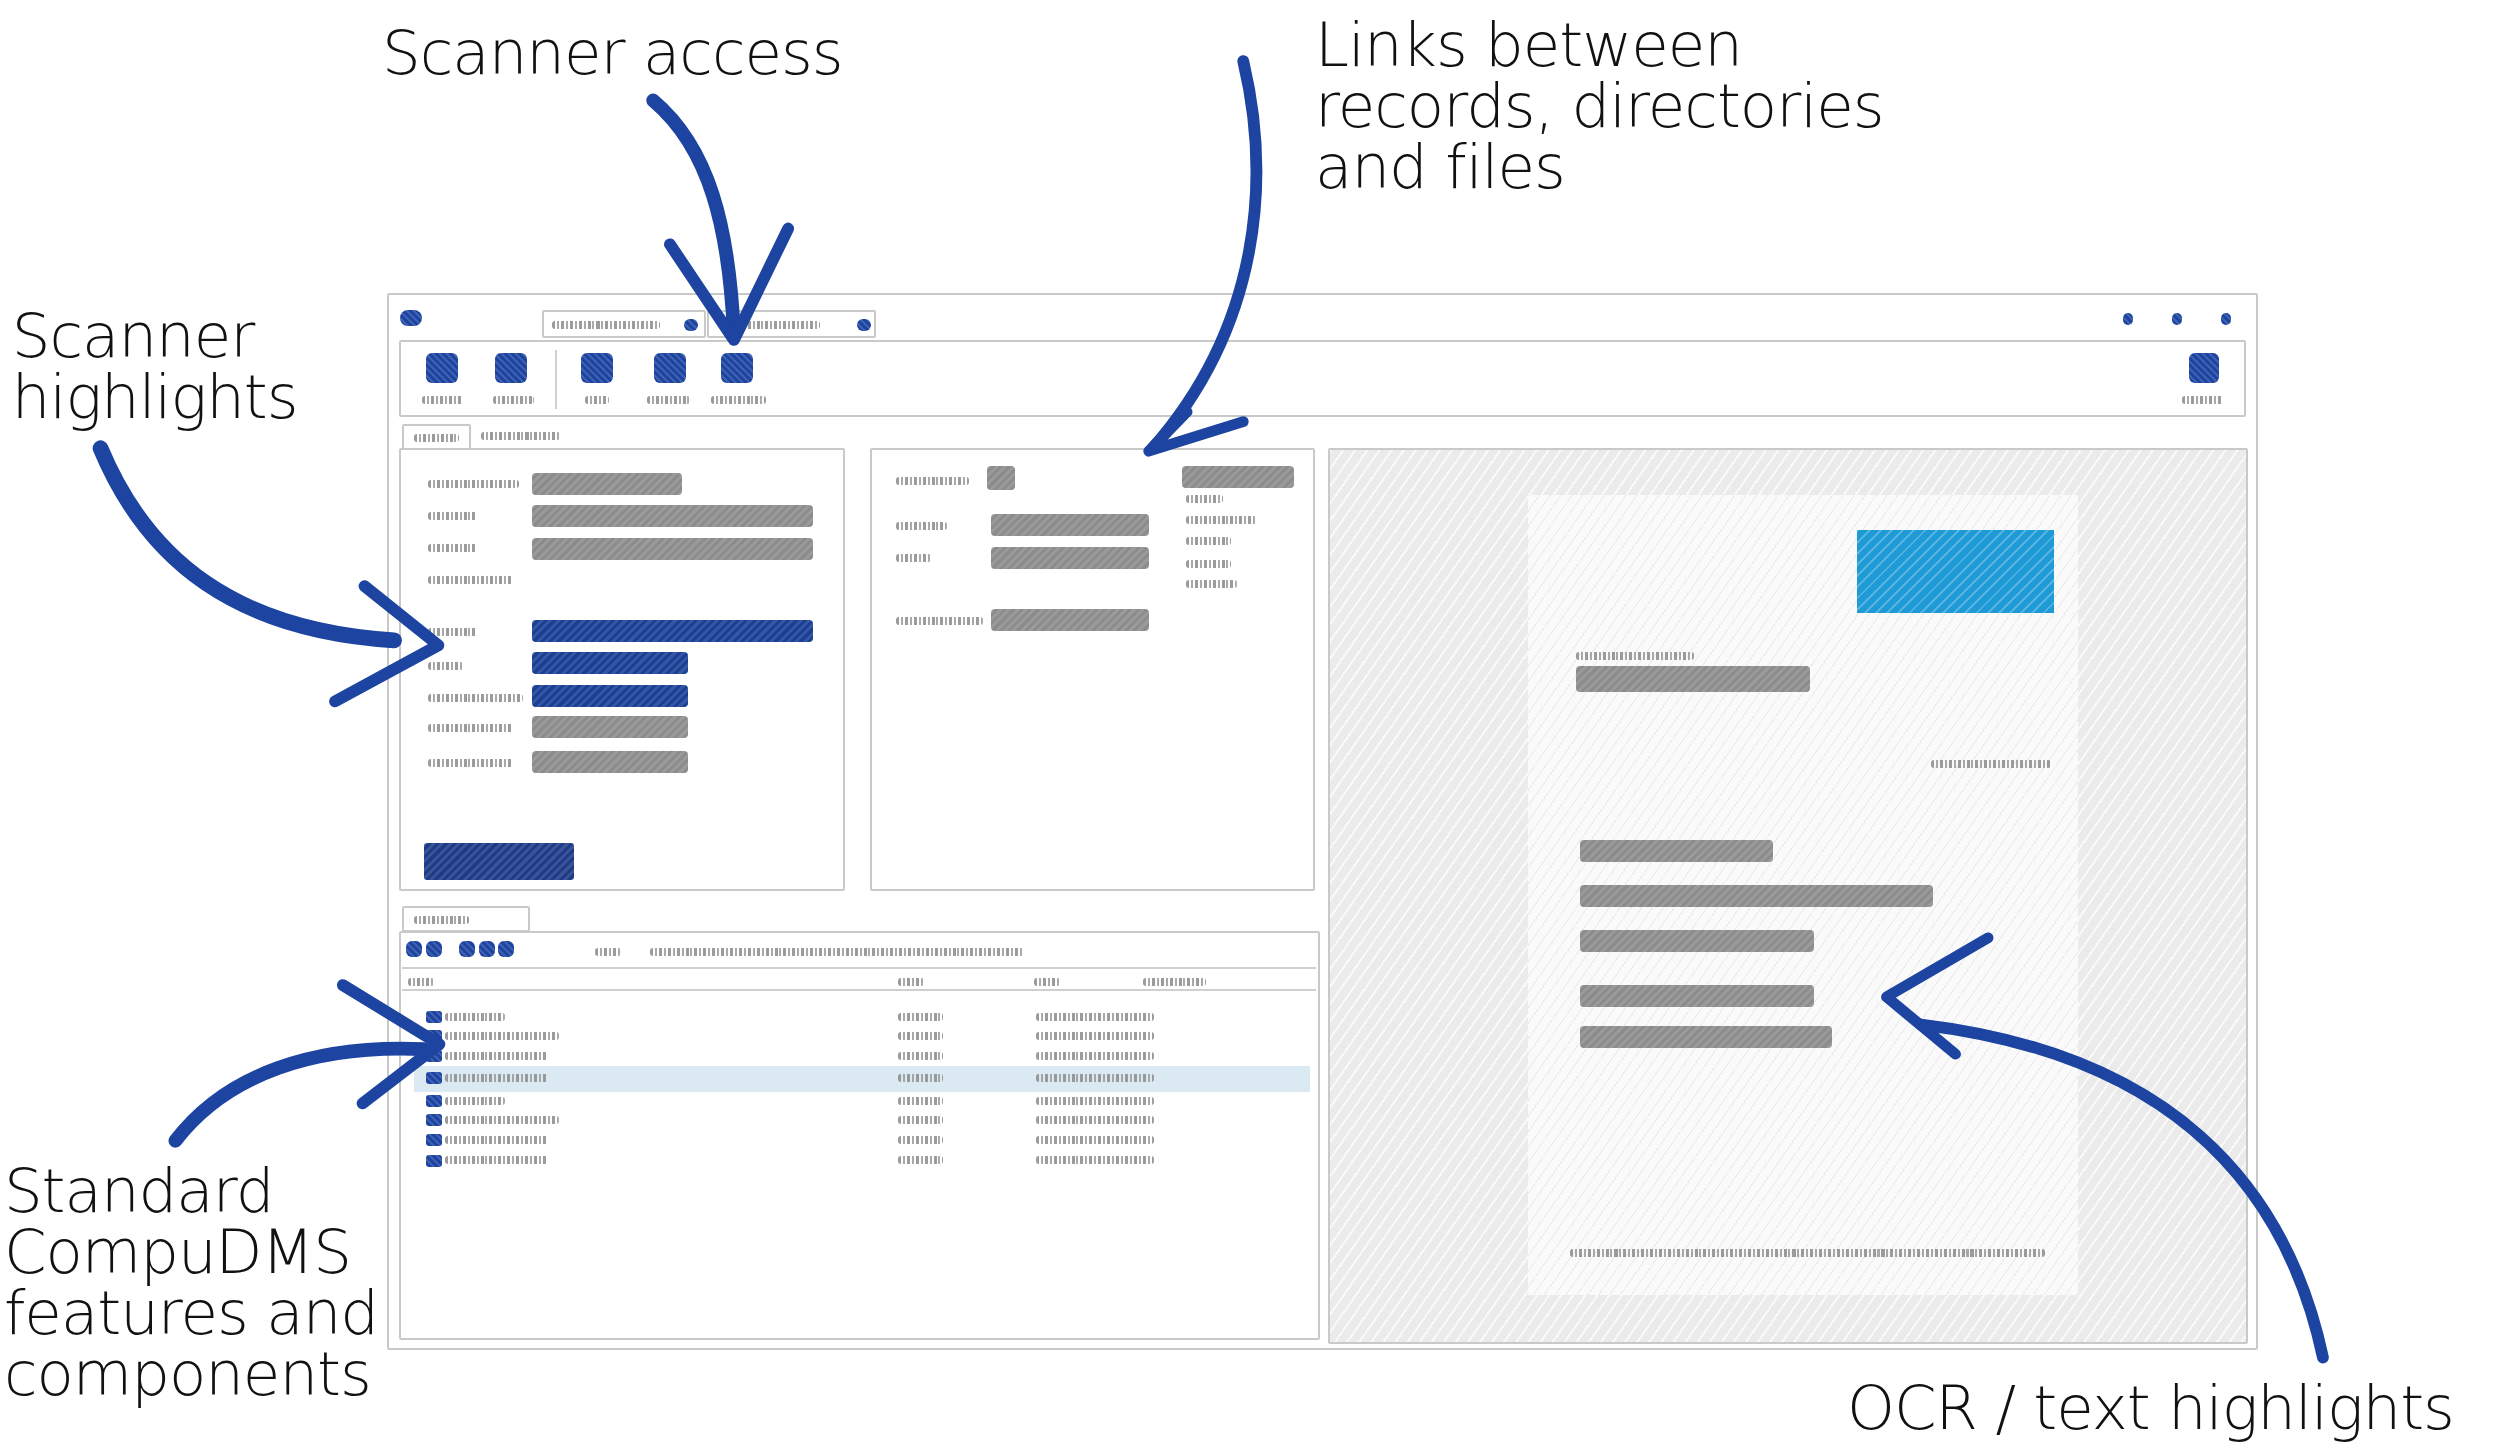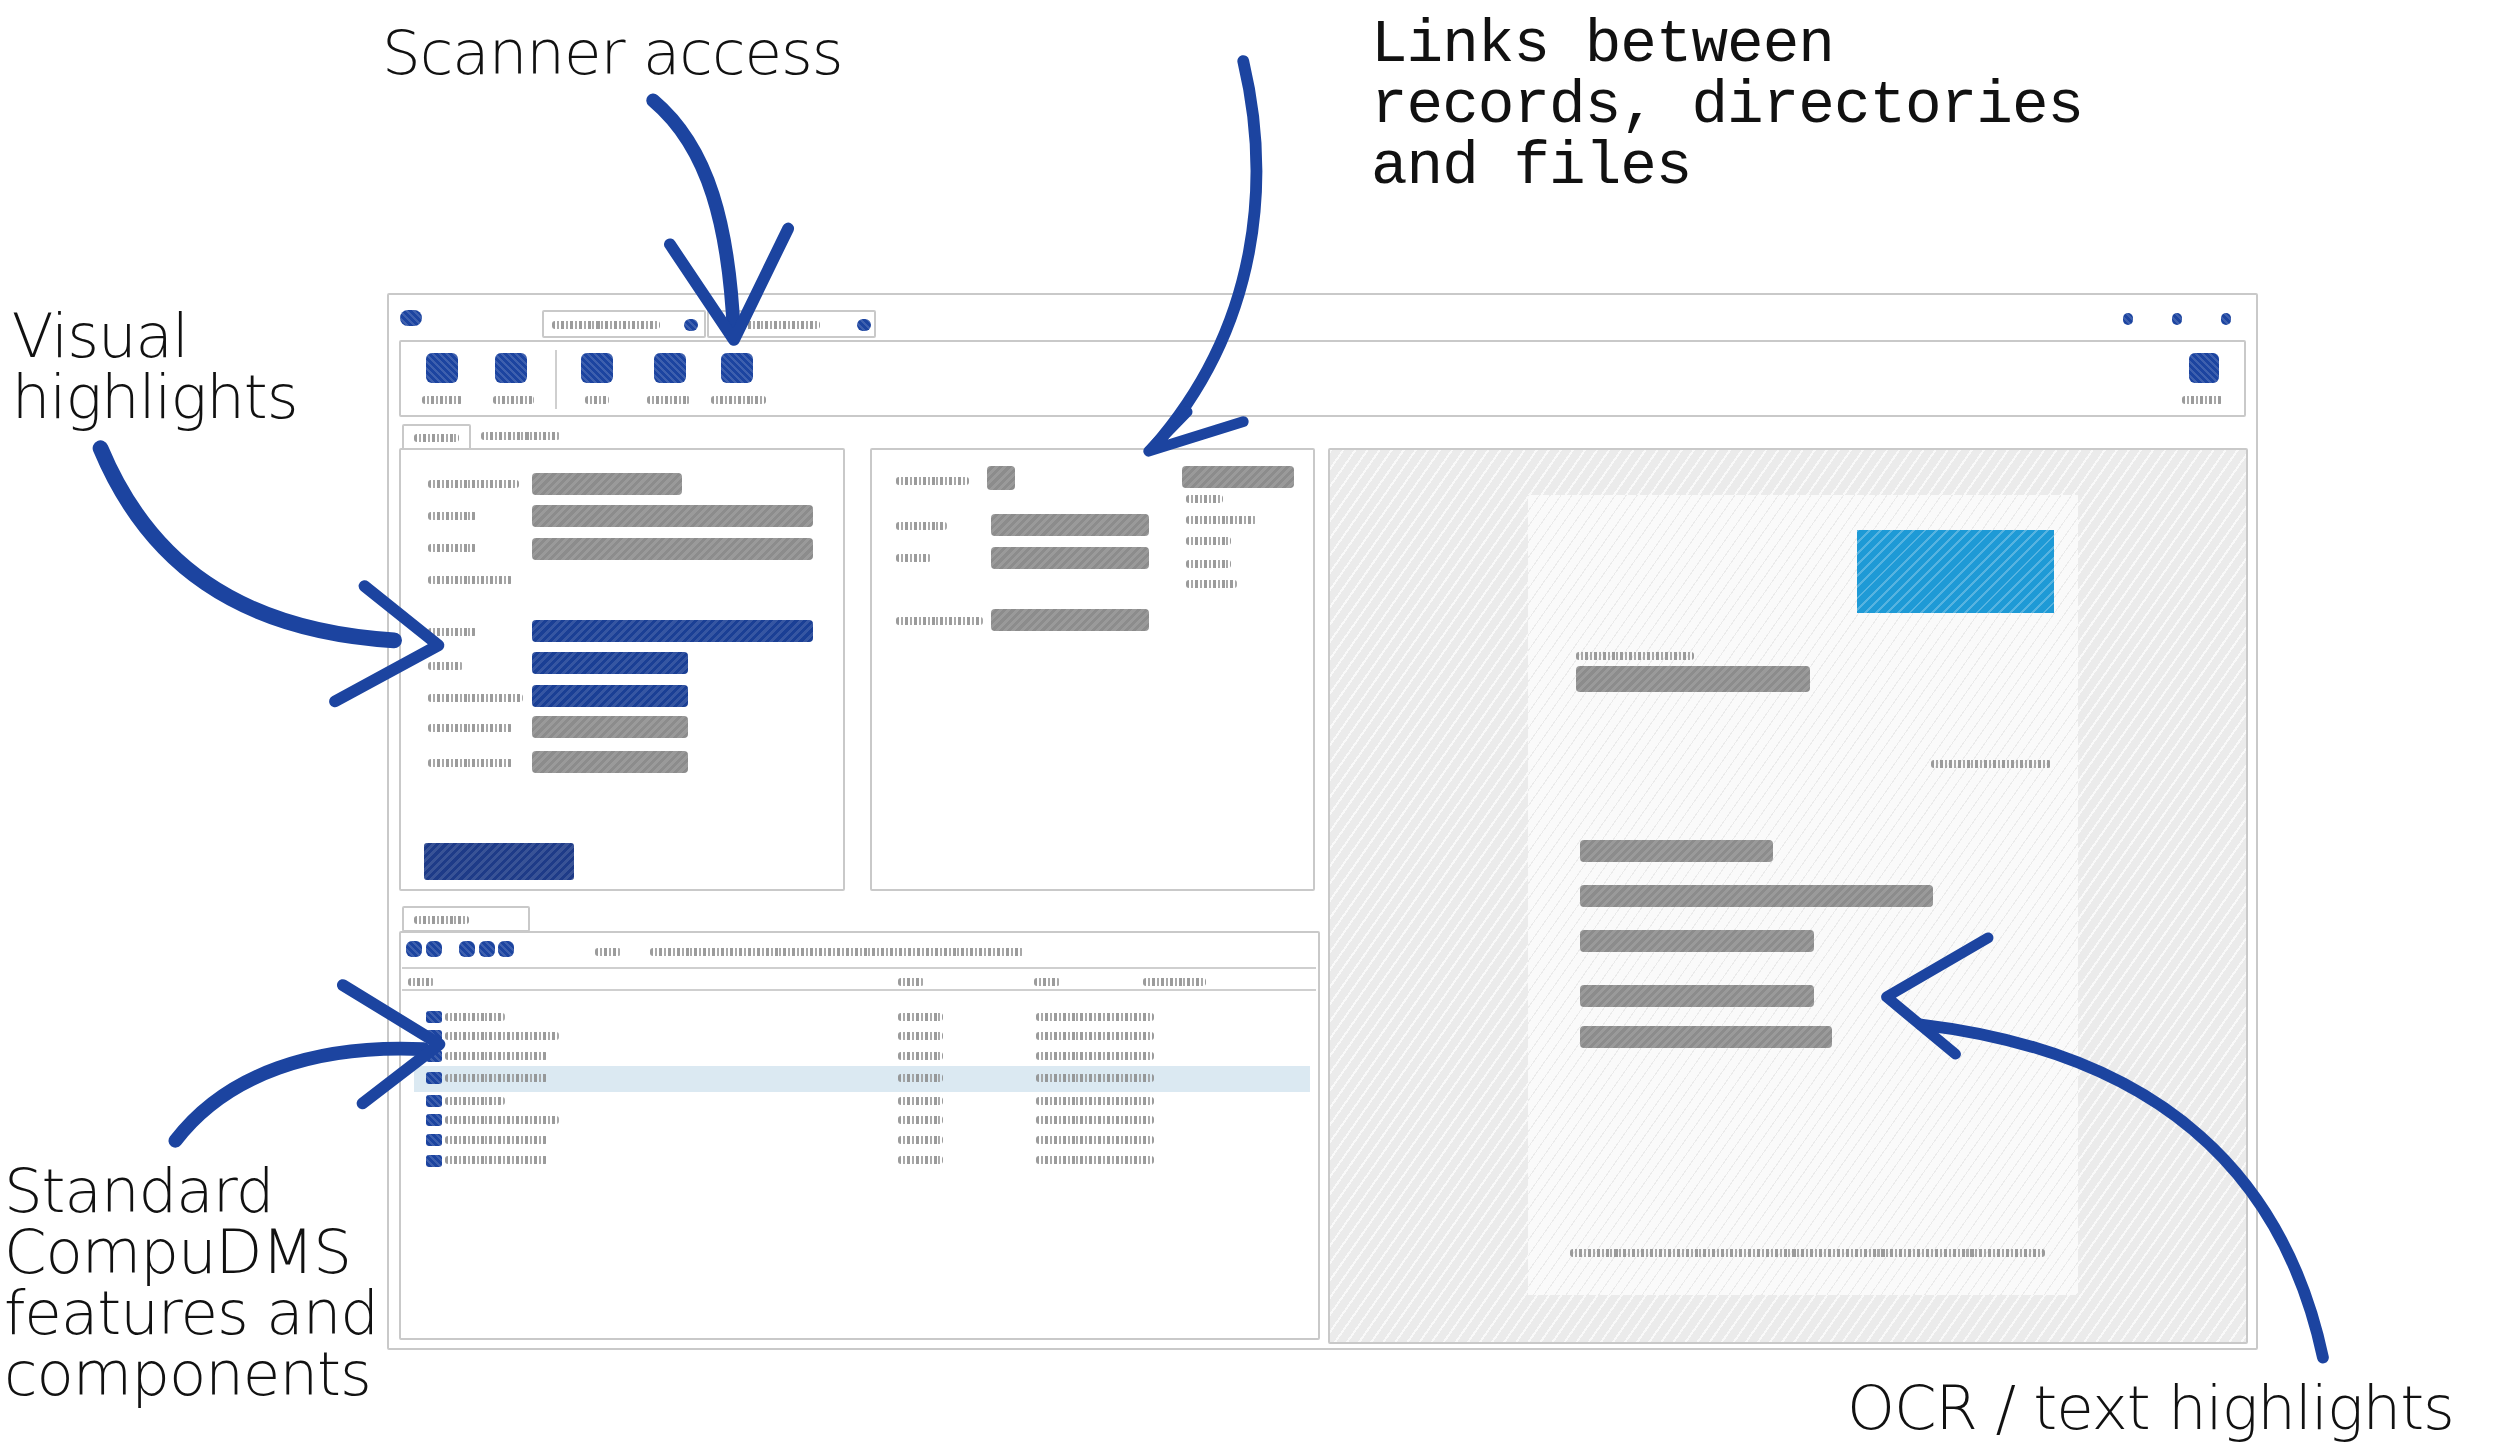--- a/index.html
+++ b/index.html
@@ -35,24 +35,24 @@
            background-image: repeating-linear-gradient(125deg, rgba(220,220,220,0.5) 0 1px, transparent 1px 8.9px); }
 
   .row-hl { position: absolute; background: #dbe9f2; }
 
   svg.arrow { position: absolute; overflow: visible; }
 </style>
 </head>
 <body>
 
 <div class="note" style="left:382px; top:21.7px;">Scanner access</div>
-<div class="note" style="left:1371px; top:13.8px;font-family:Liberation Mono, monospace;">Links between
+<div class="note" style="left:1315px; top:13.8px;">Links between
 records, directories
 and files</div>
-<div class="note" style="left:11.8px; top:305px;">Visual
+<div class="note" style="left:11.8px; top:305px;">Scanner
 highlights</div>
 <div class="note" style="left:3.9px; top:1160px; line-height:61px;">Standard
 CompuDMS
 features and
 components</div>
 <div class="note" style="left:1847px; top:1377px;">OCR / text highlights</div>
 
 <div class="abs sketch-border" style="left:387px; top:293px; width:1871px; height:1057px; background:#fff;">
 </div>
 

